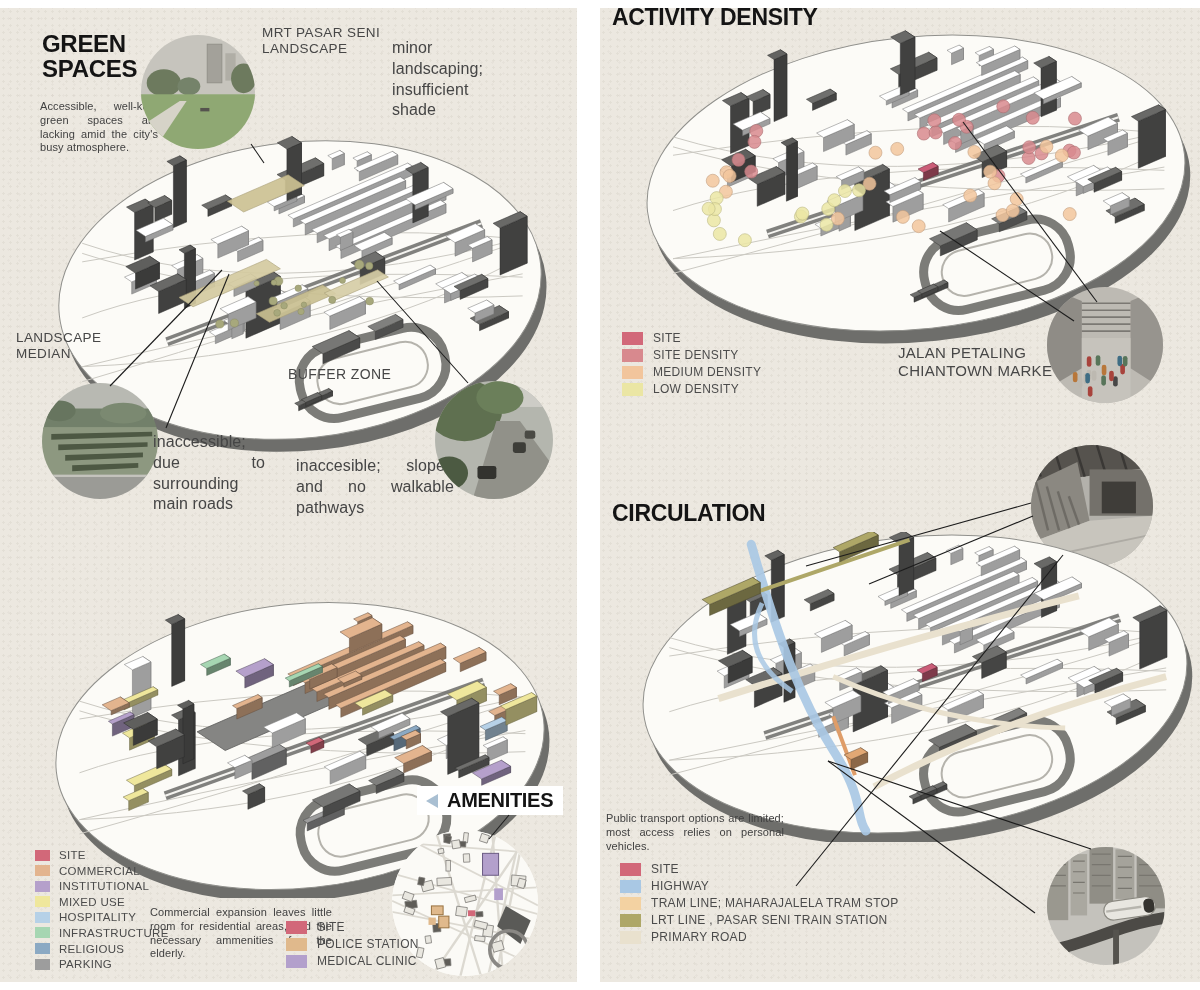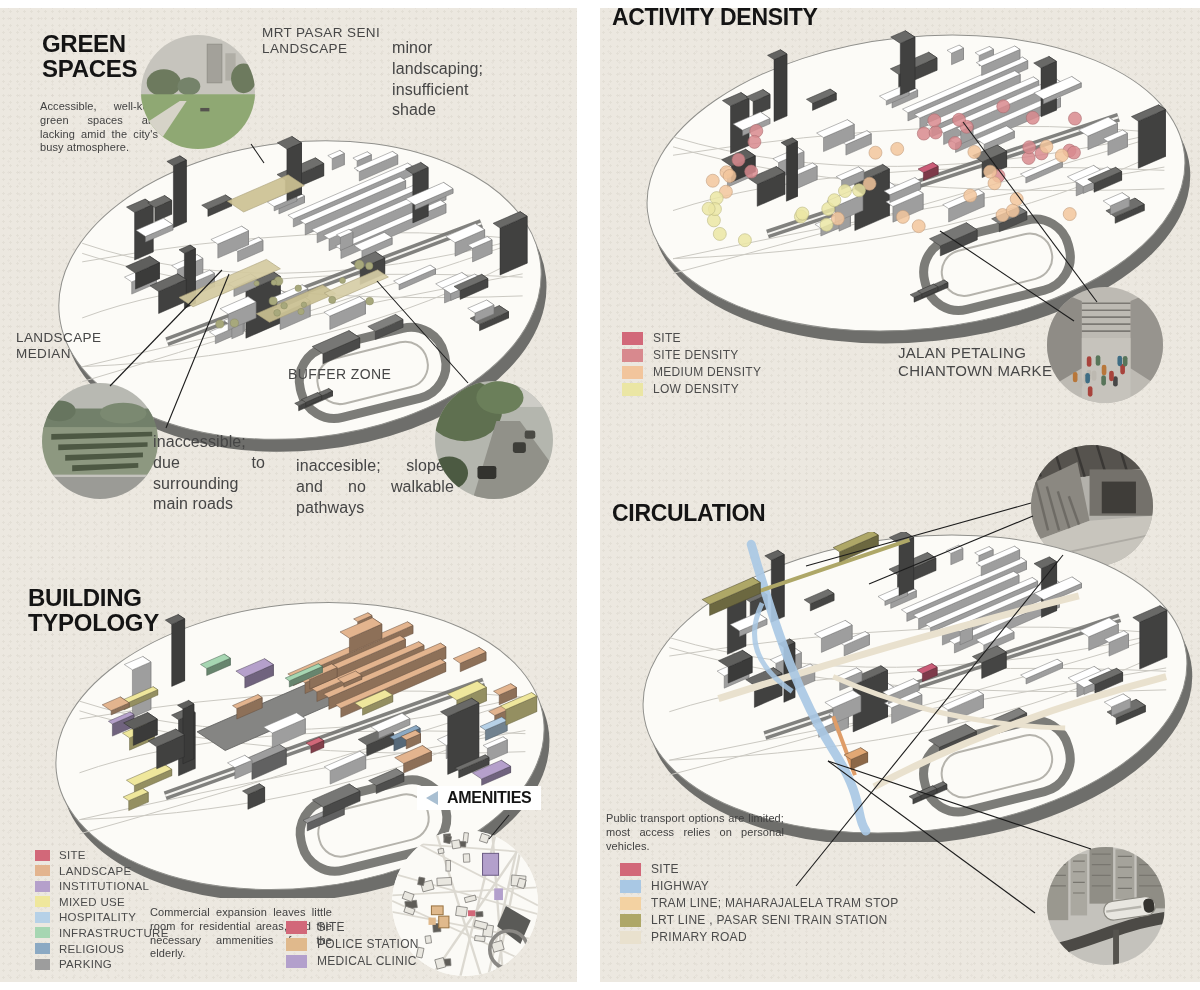--- a/index.html
+++ b/index.html
@@ -27,21 +27,21 @@
   .legend-row .swatch{display:inline-block;width:20px;height:12px;margin-right:10px;flex:0 0 auto;}
   .legend-row .legend-label{font-size:12px;color:#4b4b4b;letter-spacing:0.3px;white-space:nowrap;}
   .legend.tight .swatch{width:15px;height:11px;margin-right:9px;}
   .legend.tight .legend-row{margin-bottom:3.6px;}
   .legend.tight .legend-label{font-size:11.5px;}
   .legend.mid .swatch{width:21px;height:13px;}
   #amenities-box{position:absolute;left:417px;top:786px;background:#ffffff;padding:3px 10px 3px 9px;
                  display:flex;align-items:center;gap:9px;}
   #amenities-box .tri{width:0;height:0;border-top:7px solid transparent;border-bottom:7px solid transparent;
                       border-right:12px solid #a9bfd2;}
-  #amenities-box .amen-title{font-size:16px;font-weight:bold;color:#141414;letter-spacing:-0.3px;}
+  #amenities-box .amen-title{font-size:20px;font-weight:bold;color:#141414;letter-spacing:-0.3px;}
   #leads{position:absolute;left:0;top:0;pointer-events:none;}
 </style>
 </head>
 <body>
 
 <div id="poster">
   <div class="panel left"></div>
   <div class="panel right"></div>
 
   <h1 class="h size22" style="left:42px;top:32px;">
@@ -571,24 +571,20 @@
         <rect x="60.73543744953349" y="59.22108018677682" width="4" height="9" rx="2" fill="#3f6d84"></rect>
         <rect x="31.43539317138493" y="74.60716797644272" width="4" height="9" rx="2" fill="#bdb9b1"></rect>
         <rect x="34.17217584466562" y="71.30680146068335" width="4" height="9" rx="2" fill="#bdb9b1"></rect>
         <rect x="34.303907244466245" y="59.7946658837609" width="4" height="9" rx="2" fill="#a8433c"></rect>
         <rect x="33.01909718522802" y="74.08634967077523" width="4" height="9" rx="2" fill="#3f6d84"></rect>
         <rect x="47.19737595692277" y="67.05689251096919" width="4" height="9" rx="2" fill="#b8773a"></rect>
         <rect x="22.282101436983794" y="73.19223053194582" width="4" height="9" rx="2" fill="#b8773a"></rect>
       </svg>
     </div>
 
-  <h1 class="h size22" style="left:28px;top:586px;">
-    <span>BUILDING</span>
-    <span>TYPOLOGY</span>
-  </h1>
   <svg class="map" style="left:38px;top:598px;" width="530" height="300">
       <g>
         <ellipse cx="266" cy="161" rx="245" ry="142" fill="#6e6e6b" transform="rotate(-6 262 148)"></ellipse>
         <ellipse cx="262" cy="148" rx="245" ry="142" fill="#fcfbf7" stroke="#90908c" stroke-width="1" transform="rotate(-6 262 148)"></ellipse>
         <path d="M41.5,103.15780983027071 Q226.46122997789644,163.0026864670217 487.4,98.15580573435872" fill="none" stroke="#cbc9c2" stroke-width="1"></path>
         <path d="M41.5,121.01029370669276 Q283.34194932947867,79.3276818562299 487.4,99.29607186447828" fill="none" stroke="#cbc9c2" stroke-width="1"></path>
         <path d="M41.5,221.6705705149099 Q228.0721659248229,178.61018446832895 487.4,132.48855687286704" fill="none" stroke="#cbc9c2" stroke-width="1"></path>
         <path d="M41.5,112.83059019465 Q205.41391966375522,163.77485164813697 487.4,153.6535208074376" fill="none" stroke="#cbc9c2" stroke-width="1"></path>
         <path d="M41.5,221.55597974862906 Q308.5263871343341,211.02749155834317 487.4,115.78936397489161" fill="none" stroke="#cbc9c2" stroke-width="1"></path>
         <path d="M41.5,235.9623371878639 Q226.9787600308191,183.97554657794535 487.4,100.52716795634478" fill="none" stroke="#cbc9c2" stroke-width="1"></path>
@@ -755,21 +751,21 @@
         <polygon points="268.0,145.0 280.9,139.4 285.7,142.6 272.9,148.2" fill="#d26879" stroke="rgb(95,47,54)" stroke-width="0.5"></polygon>
       </g>
     </svg>
   <div class="legend tight" style="left:35px;top:849px;">
       <div class="legend-row">
         <span class="swatch" style="background: rgb(210, 104, 121);"></span>
         <span class="legend-label">SITE</span>
       </div>
       <div class="legend-row">
         <span class="swatch" style="background: rgb(227, 180, 142);"></span>
-        <span class="legend-label">LANDSCAPE</span>
+        <span class="legend-label">COMMERCIAL</span>
       </div>
       <div class="legend-row">
         <span class="swatch" style="background: rgb(181, 160, 203);"></span>
         <span class="legend-label">INSTITUTIONAL</span>
       </div>
       <div class="legend-row">
         <span class="swatch" style="background: rgb(239, 231, 156);"></span>
         <span class="legend-label">MIXED USE</span>
       </div>
       <div class="legend-row">

